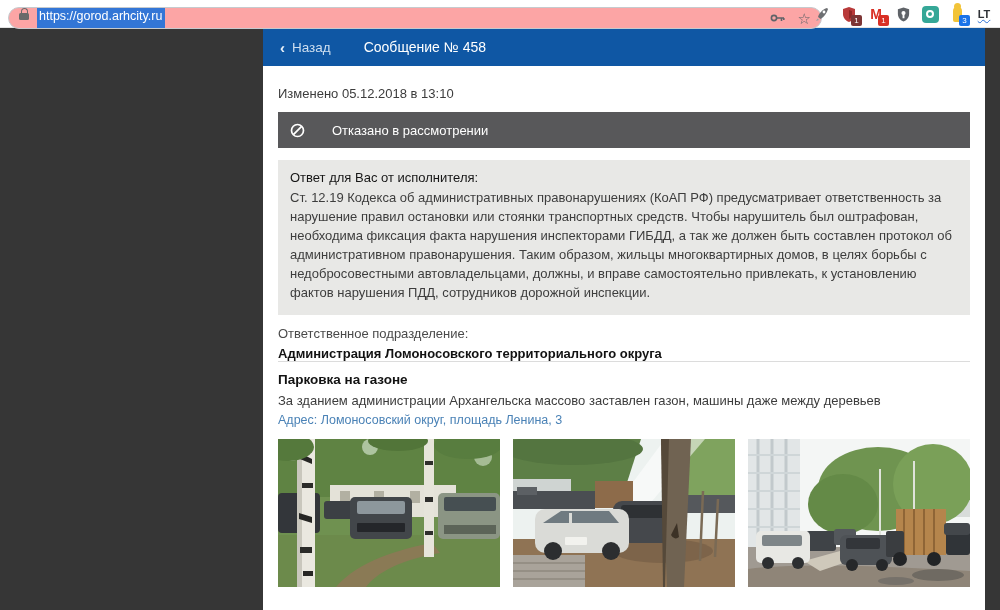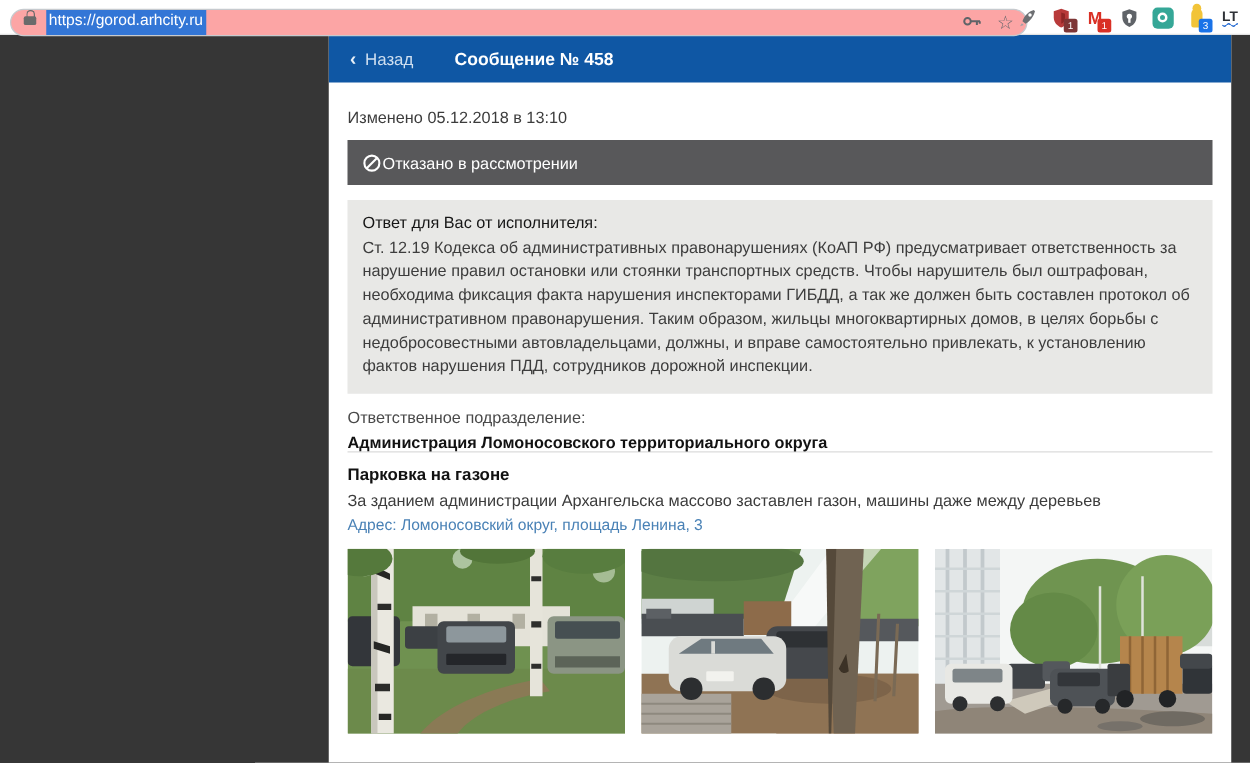--- a/index.html
+++ b/index.html
@@ -29,26 +29,26 @@
   .yellow-blob { width:9px; height:15px; background:#f2c439; border-radius:4px 4px 2px 2px; position:relative; }
   .yellow-blob:before { content:""; position:absolute; top:-4px; left:1px; width:7px; height:7px; background:#f2c439; border-radius:50%; }
 
   
   .stage { position:absolute; top:28px; left:0; width:1000px; height:582px; background:#363636; }
   .app { position:absolute; left:263px; top:0; width:722px; height:582px; background:#ffffff; overflow:hidden; }
 
   .app-header { height:38px; background:#0f57a4; display:flex; align-items:center; padding:0 17px; }
   .back-btn { display:flex; align-items:center; gap:7px; color:#cfdff0; font-size:13.5px; cursor:pointer; }
   .back-chev { font-size:15px; font-weight:bold; color:#e8f0f8; }
-  .app-title { color:#ffffff; font-weight:bold; font-size:14px; margin-left:33px; }
+  .app-title { color:#ffffff; font-weight:normal; font-size:14px; margin-left:33px; }
 
   .content { padding:15px 15px 0 15px; }
   .modified { font-size:13px; color:#3c3c3c; margin:5px 0 11px 0; }
 
-  .status-bar { height:36px; background:#58585a; display:flex; align-items:center; gap:1px; padding:0 12px; color:#fff; font-size:13px; }
+  .status-bar { height:36px; background:#58585a; display:flex; align-items:center; gap:27px; padding:0 12px; color:#fff; font-size:13px; }
   .ban-ic { width:15px; height:15px; flex:0 0 auto; }
 
   .resp-box { margin-top:12px; background:#e8e8e6; padding:10px 12px 13px 12px; }
   .resp-label { font-size:13px; font-weight:normal; color:#161616; margin-bottom:3px; }
   .resp-text { font-size:13px; color:#3d3d3d; line-height:19px; }
 
   .field { margin-top:11px; padding-bottom:0; border-bottom:1px solid #dcdcdc; }
   .field-label { font-size:13px; color:#4a4a4a; margin-bottom:5px; }
   .field-value { font-size:13px; font-weight:bold; color:#121212; }
 

